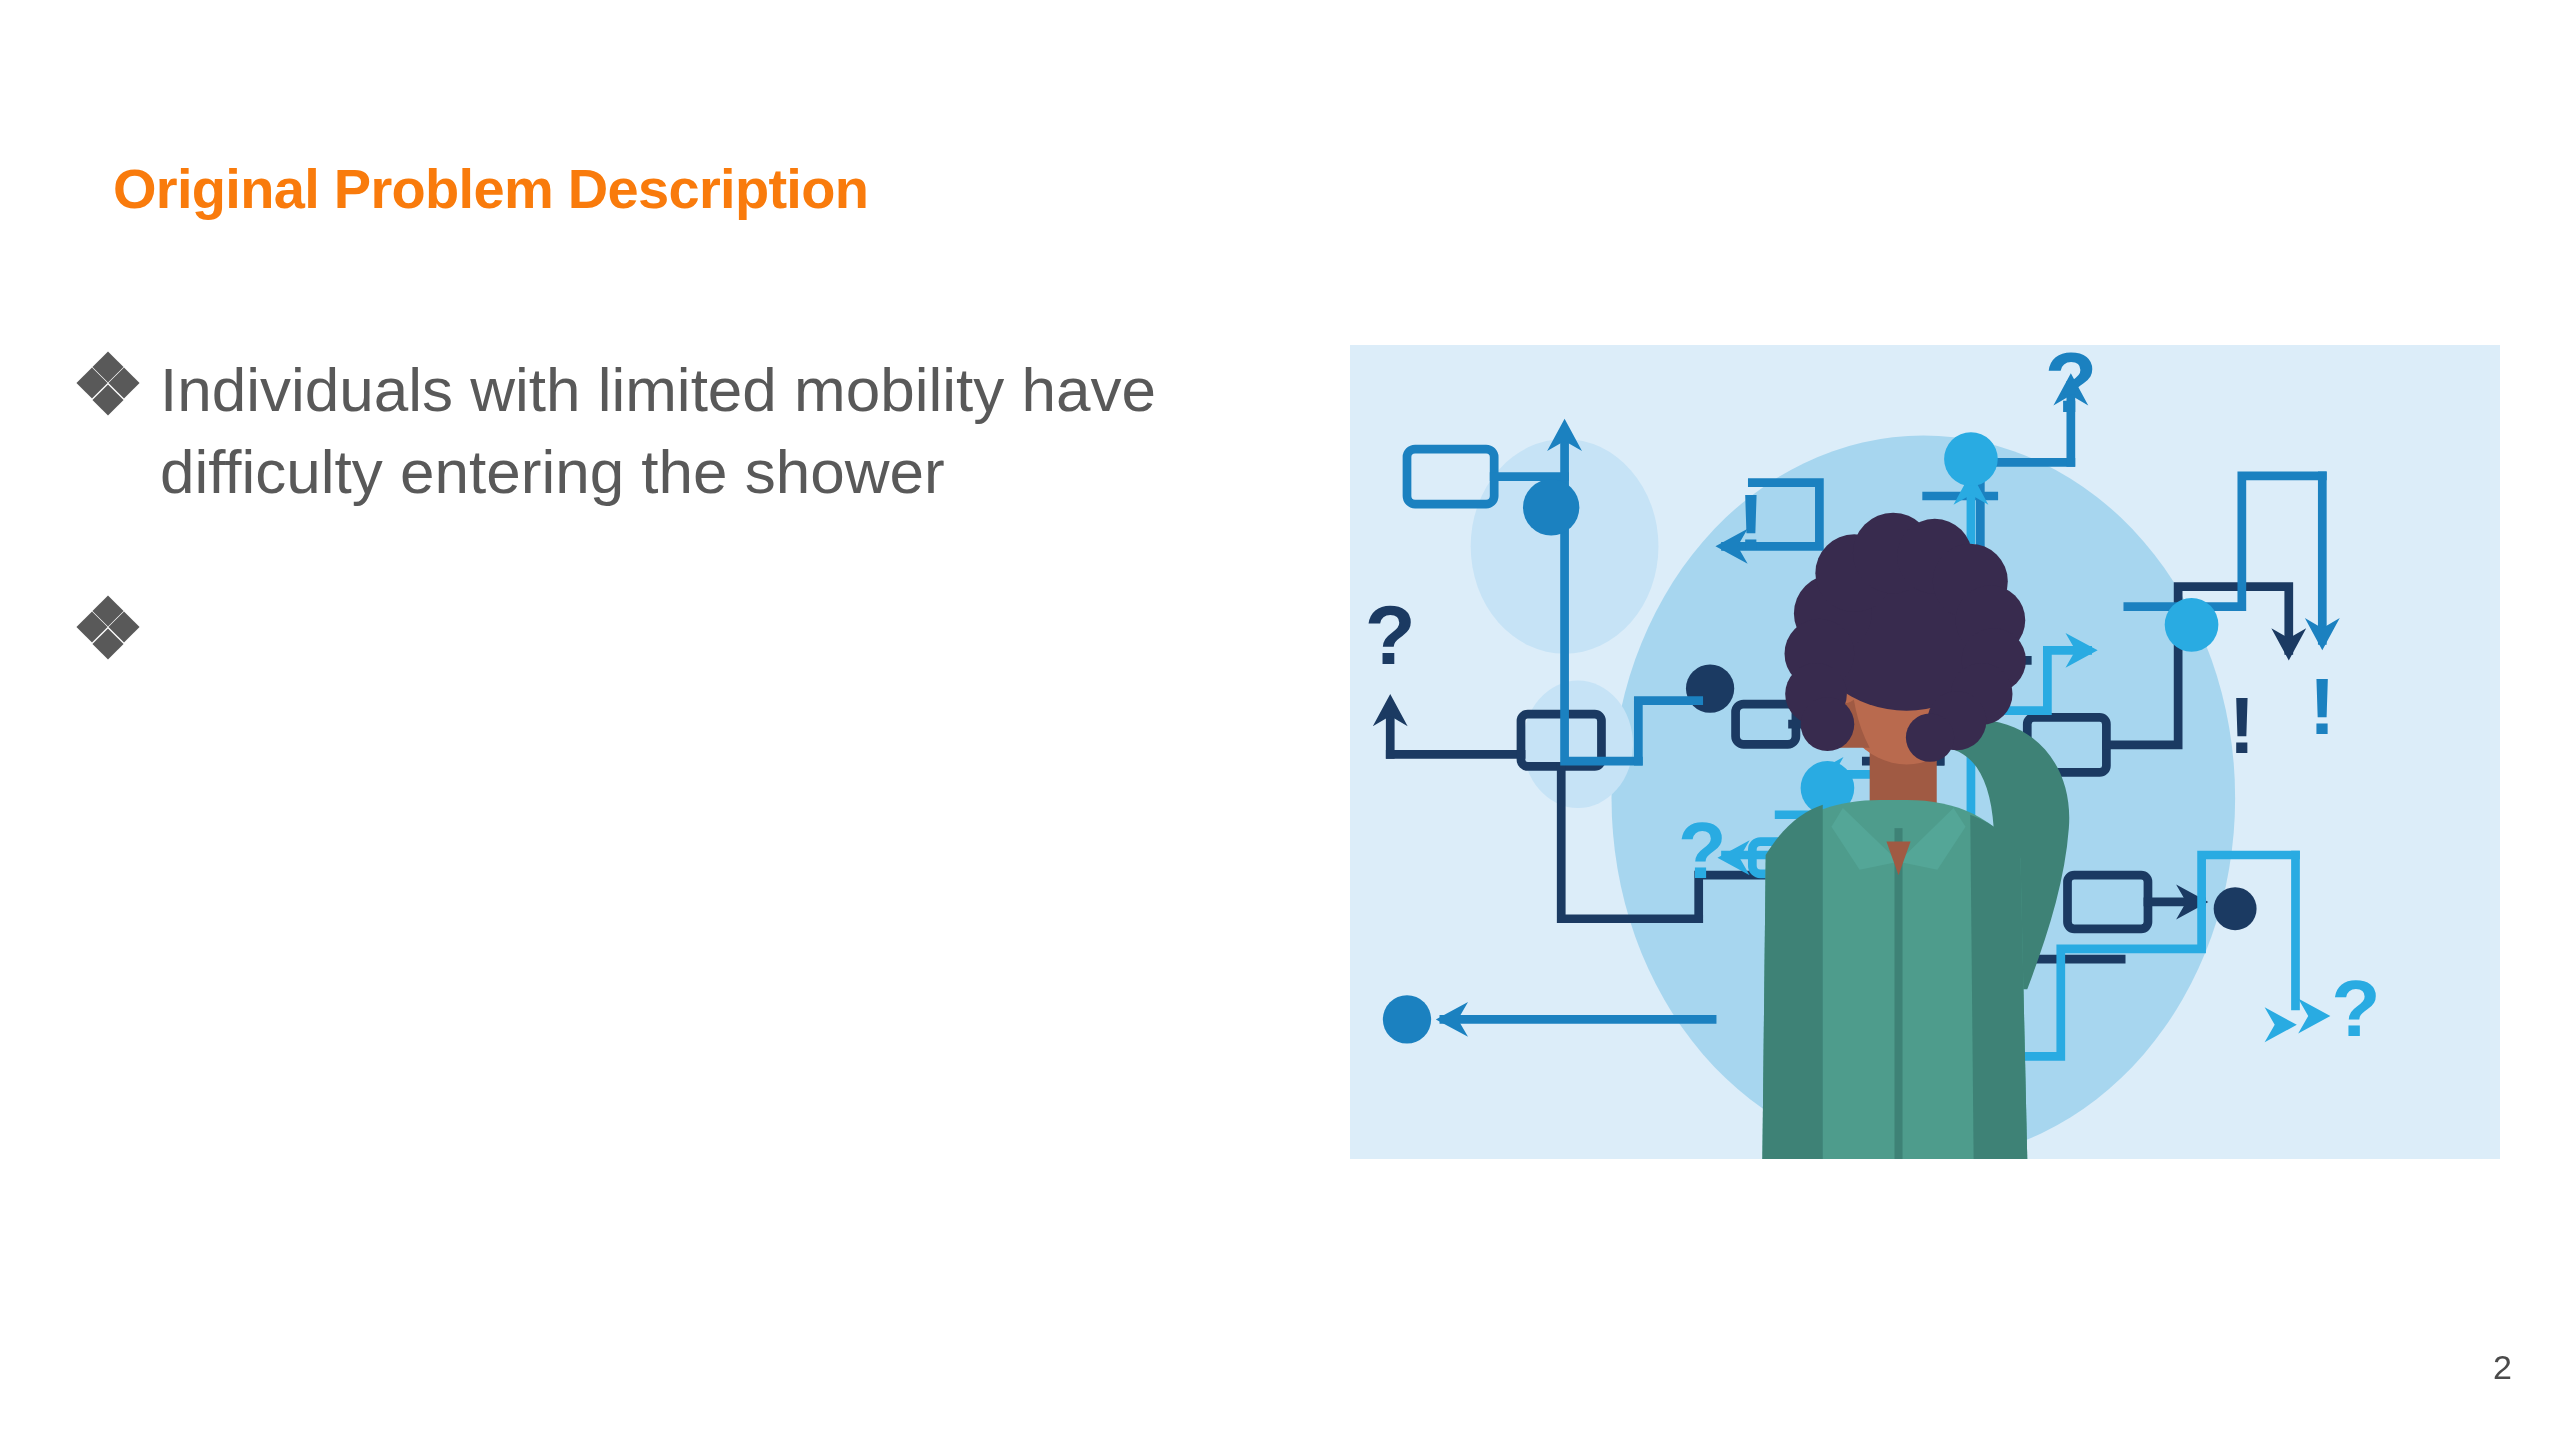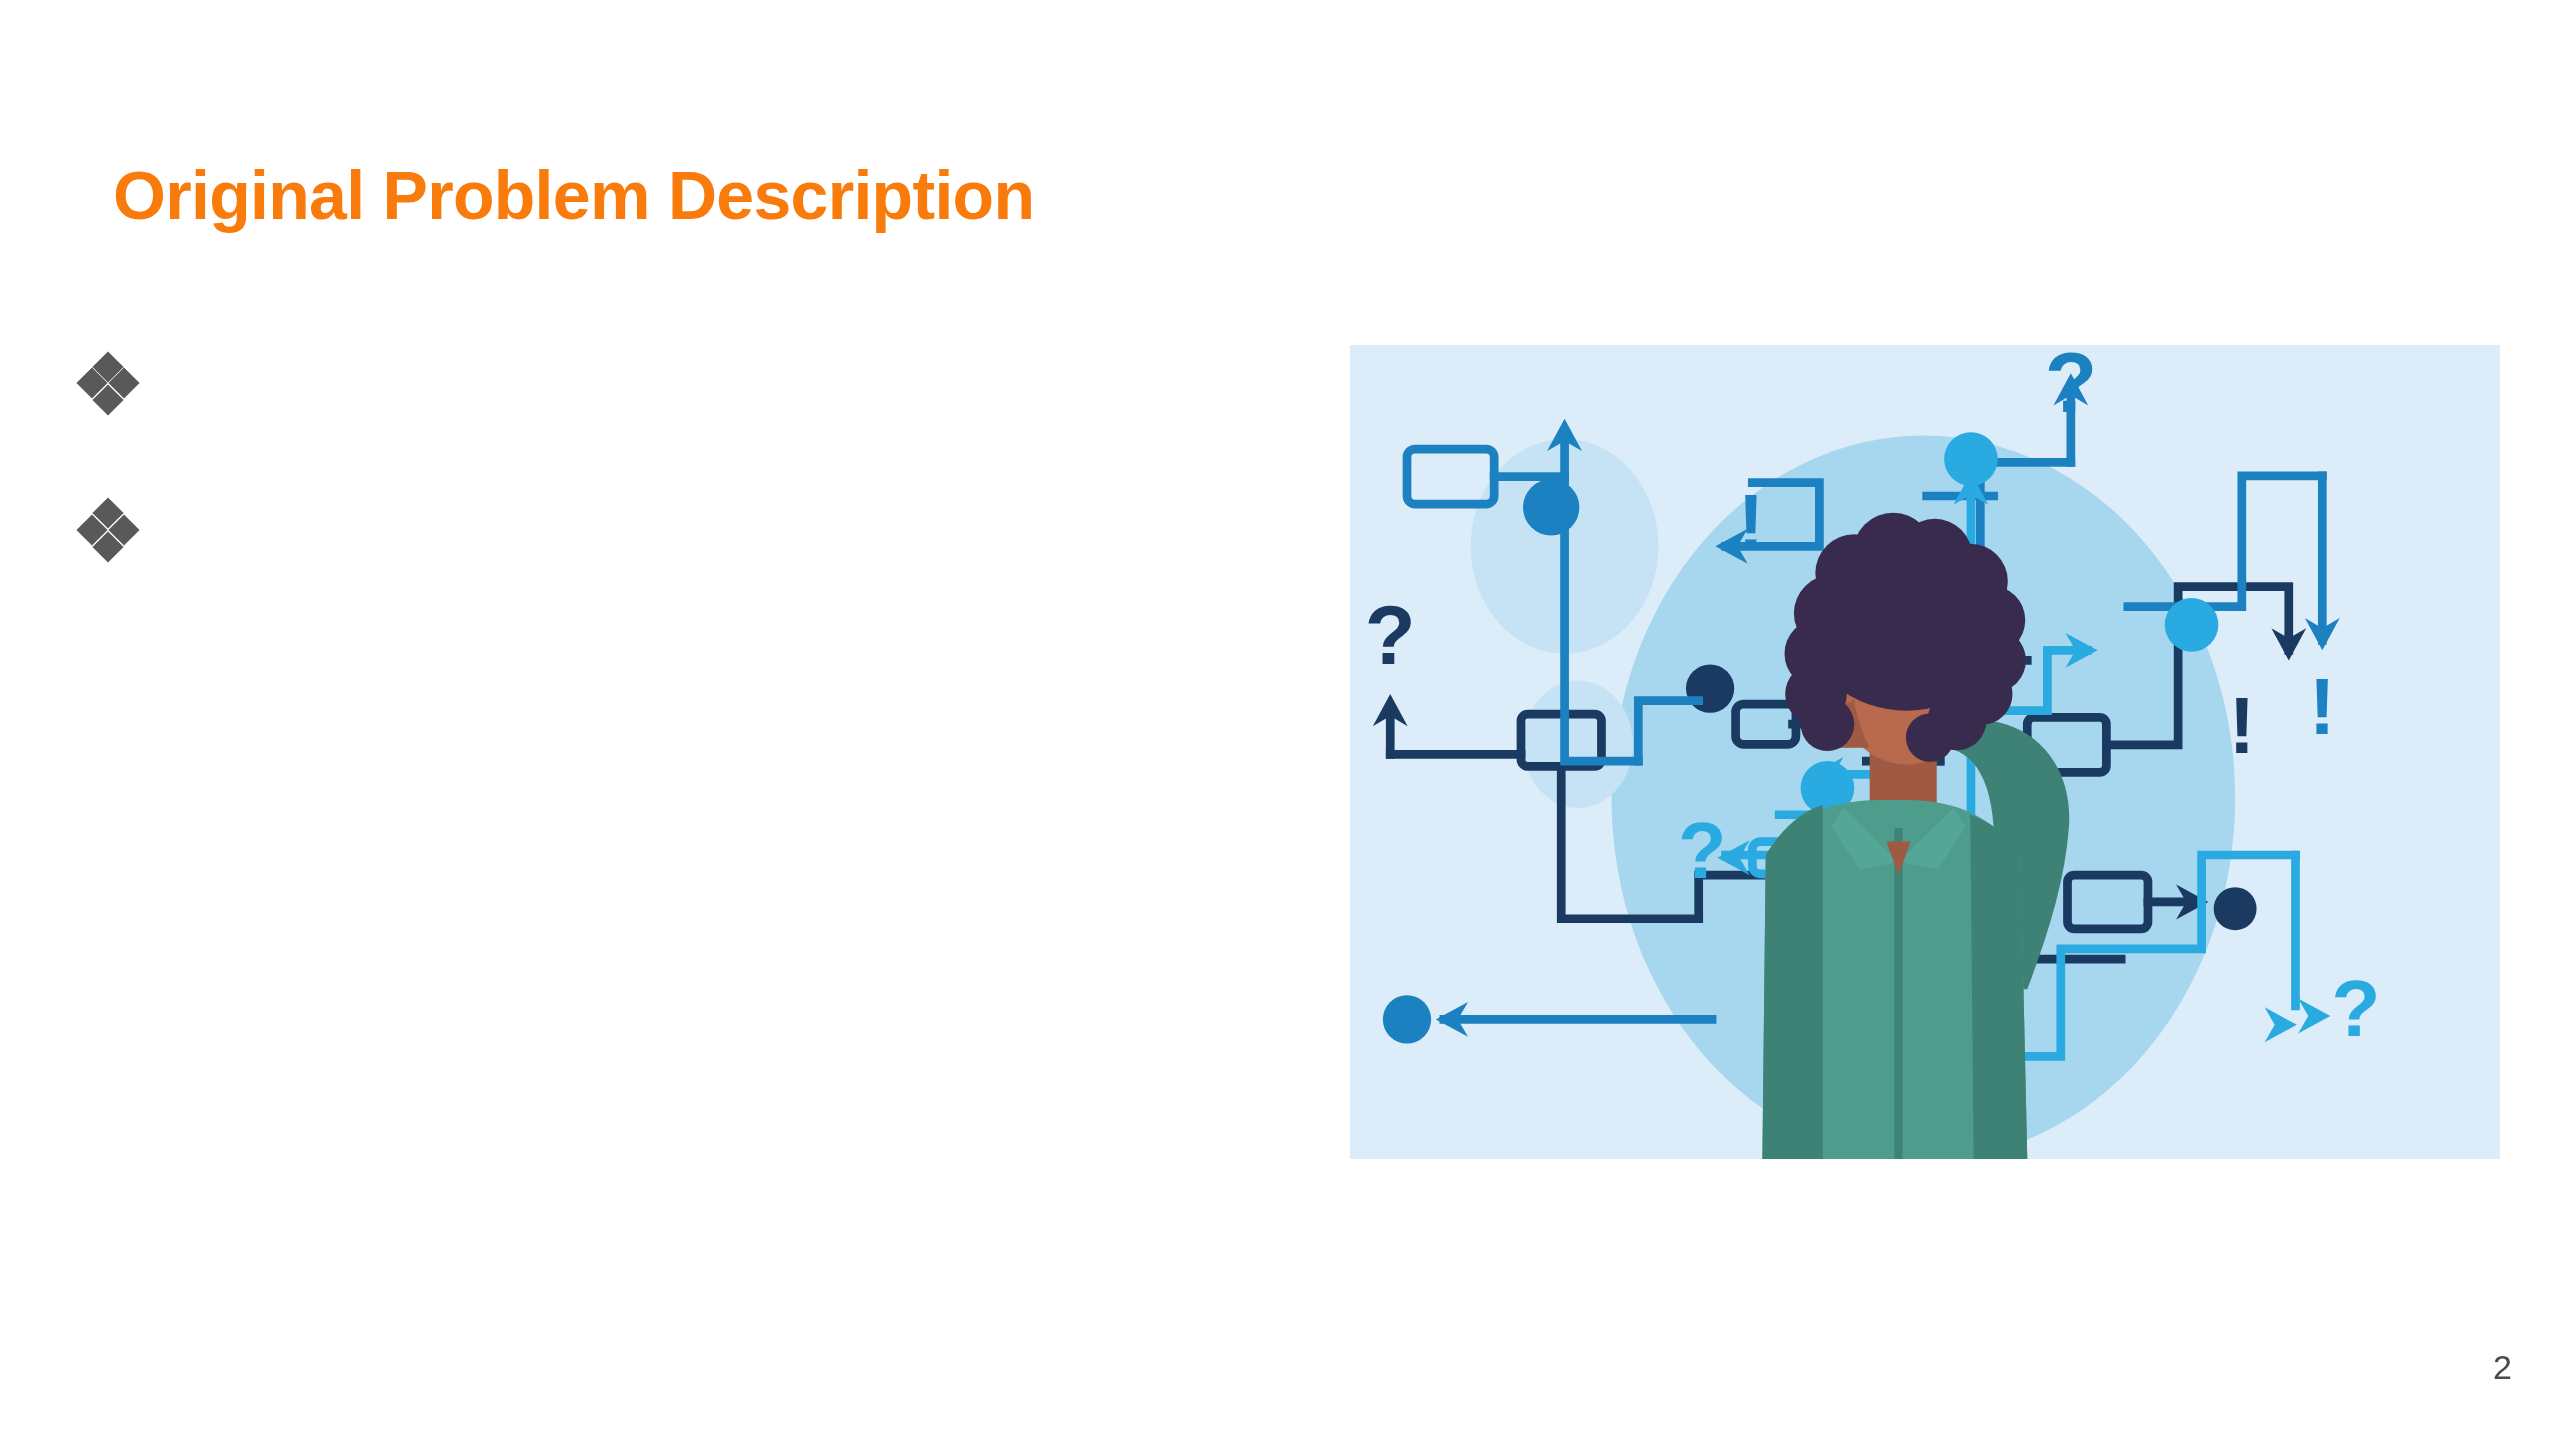--- a/index.html
+++ b/index.html
@@ -21,21 +21,21 @@
     inset: 0;
     background: #ffffff;
   }
 
   
   .slide-title {
     position: absolute;
     left: 113px;
     top: 160px;
     font-family: "Liberation Sans", sans-serif;
-    font-size: 68px;
+    font-size: 56px;
     font-weight: bold;
     color: #F97B0C;
     letter-spacing: -0.7px;
     white-space: nowrap;
     line-height: 1.05;
   }
 
   
   .bullet-list {
     position: absolute;
@@ -113,20 +113,21 @@
 
   <div class="bullet-list">
 
     <div class="bullet-item">
       <span class="bullet-marker">
         <i class="d-top"></i>
           <i class="d-left"></i>
           <i class="d-right"></i>
           <i class="d-bottom"></i>
       </span>
+      <span class="bullet-text">Individuals with limited mobility have difficulty entering the shower</span>
     </div>
 
     <div class="bullet-item">
       <span class="bullet-marker">
         <i class="d-top"></i>
           <i class="d-left"></i>
           <i class="d-right"></i>
           <i class="d-bottom"></i>
       </span>
     </div>

